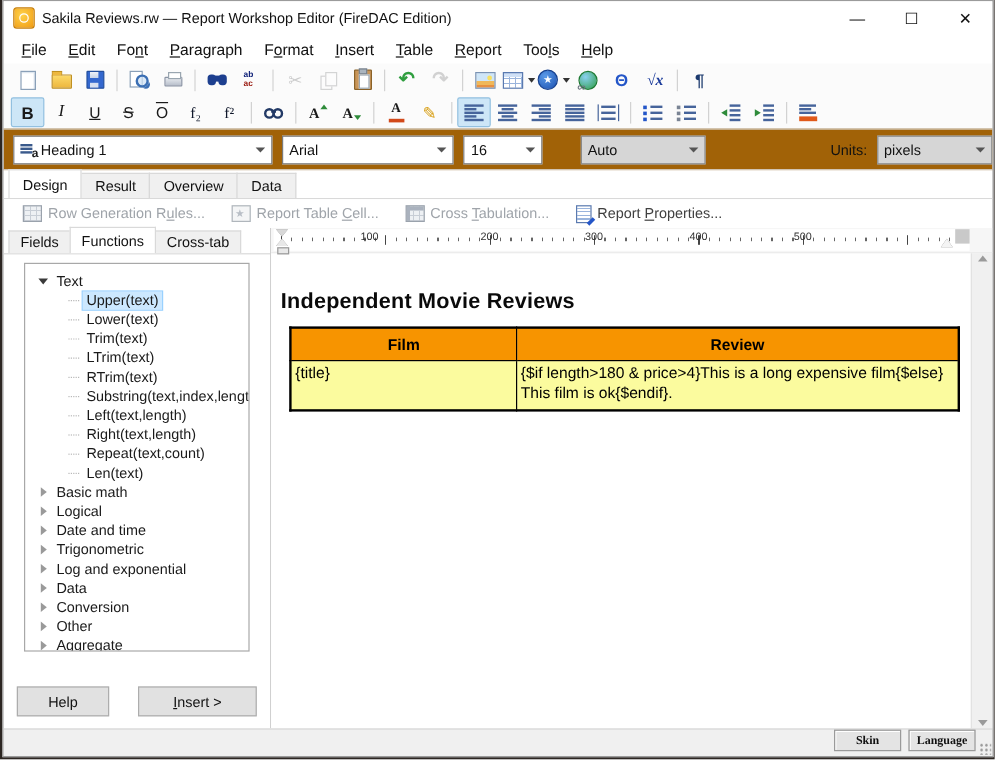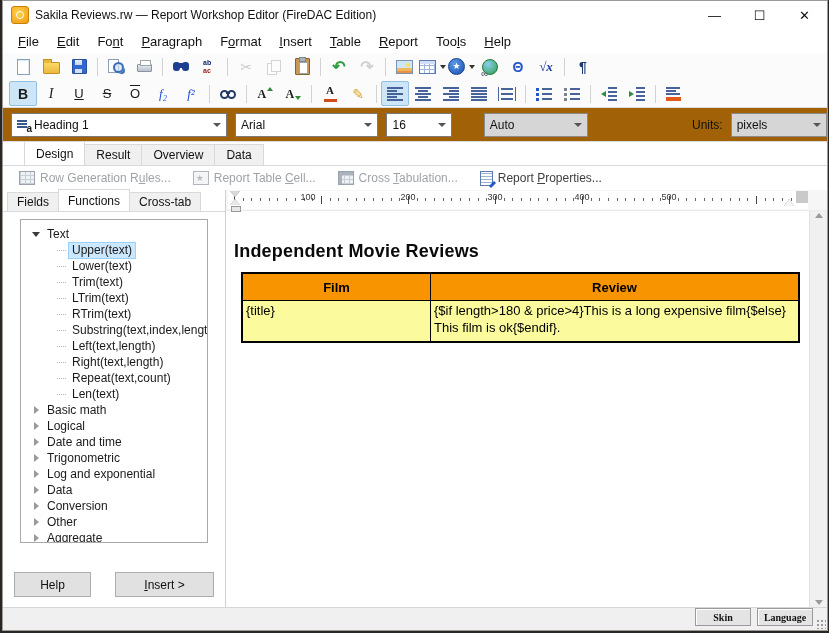--- a/index.html
+++ b/index.html
@@ -65,21 +65,21 @@
   .g-field{color:#2456c8;font-size:14px;font-weight:600}
   .g-formula{color:#1a3a9a;font-style:italic;font-family:"Liberation Serif",serif;font-size:13px;font-weight:600}
   .g-pilcrow{color:#1c3a6e;font-size:14px;font-weight:700}
   .g-highlight{color:#d8a018;font-size:14px}
 
   .t-bold{font-weight:700;font-size:14px;color:#1a1a1a}
   .t-italic{font-style:italic;font-family:"Liberation Serif",serif;font-size:14px;color:#1a1a1a}
   .t-underline{text-decoration:underline;font-size:13px;color:#1a1a1a}
   .t-strike{text-decoration:line-through;font-size:13px;color:#1a1a1a}
   .t-overline{text-decoration:overline;font-size:13px;color:#1a1a1a}
-  .t-sub,.t-sup{font-family:"Liberation Serif",serif;font-style:italic;font-size:13px;color:#1d4ed8}
+  .t-sub,.t-sup{font-family:"Liberation Serif",serif;font-size:13px;color:#0f172a}
   .ic-glasses{width:16px;height:8px;background:linear-gradient(#233a66,#233a66) center 2px/4px 2px no-repeat}
   .ic-glasses::before,.ic-glasses::after{content:"";position:absolute;top:0;width:5px;height:5px;border:2px solid #233a66;border-radius:50%}
   .ic-glasses::before{left:0}.ic-glasses::after{right:0}
   .ic-growfont,.ic-shrinkfont{width:15px;height:14px;font:700 12px/14px "Liberation Serif",serif;color:#1a1a1a}
   .ic-growfont::before,.ic-shrinkfont::before{content:"A"}
   .ic-growfont::after{content:"";position:absolute;right:0;top:0;border-left:3px solid transparent;border-right:3px solid transparent;border-bottom:4px solid #2e8b3a}
   .ic-shrinkfont::after{content:"";position:absolute;right:0;bottom:1px;border-left:3px solid transparent;border-right:3px solid transparent;border-top:4px solid #2e8b3a}
   .ic-fontcolor{width:13px;height:14px;font:700 11px/11px "Liberation Serif",serif;color:#1a1a1a;text-align:center;border-bottom:3px solid #d2491a}
   .ic-fontcolor::before{content:"A"}
   .bars{width:16px;height:14px;background-repeat:no-repeat}
@@ -97,21 +97,21 @@
 
   
   .stylebar{height:33px;background:#a16207;border-top:1px solid #dcdcdc;border-bottom:1px solid #dcdcdc;display:flex;align-items:center;padding-left:8px;gap:8px;flex:0 0 auto}
   .combo{display:flex;align-items:center;height:22px;border:1px solid #7a7a7a;background:#fff;font-size:12px;padding:0 5px;color:#111;position:relative}
   .combo .chev{margin-left:auto;width:0;height:0;border-left:4px solid transparent;border-right:4px solid transparent;border-top:4px solid #555}
   .combo.gray{background:#d6d6d6;border-color:#8a8a8a}
   .style-icon{width:14px;height:12px;margin-right:3px;background-image:linear-gradient(#3a5a8c,#3a5a8c),linear-gradient(#3a5a8c,#3a5a8c),linear-gradient(#3a5a8c,#3a5a8c);background-size:10px 2px,10px 2px,10px 2px;background-position:0 1px,0 4px,0 7px;background-repeat:no-repeat;position:relative}
   .style-icon::after{content:"a";position:absolute;right:-1px;bottom:-3px;font-size:10px;font-weight:700;color:#1a1a1a}
   .units-label{font-size:12px;color:#111;margin-left:96px}
   
-  .viewtabs{height:23px;background:#fff;display:flex;align-items:flex-end;padding-left:21px;border-bottom:1px solid #d9d9d9;flex:0 0 auto}
+  .viewtabs{height:23px;background:#fff;display:flex;align-items:flex-end;padding-left:4px;border-bottom:1px solid #d9d9d9;flex:0 0 auto}
   .tab{height:20px;padding:0 11px;border:1px solid #d9d9d9;border-bottom:none;background:#f0f0f0;display:flex;align-items:center;font-size:12px;color:#111;margin-right:-1px}
   .tab.active{background:#fff;height:23px;position:relative;z-index:2}
   
   .reptoolbar{height:24px;background:#fff;display:flex;align-items:center;padding-left:8px;gap:6px;flex:0 0 auto}
   .repbtn{display:flex;align-items:center;gap:5px;font-size:12px;color:#404040;padding:2px 8px}
   .repbtn u{text-decoration:underline}
   .repbtn.disabled{color:#9fa4aa}
   .ic-rowrules,.ic-crosstab{width:14px;height:12px;border:1px solid #9aa2ac;background:repeating-linear-gradient(0deg,#c8ced6 0 1px,rgba(0,0,0,0) 1px 4px),repeating-linear-gradient(90deg,#c8ced6 0 1px,rgba(0,0,0,0) 1px 5px),#eef1f4}
   .ic-crosstab{background:linear-gradient(#aab2be 0 3px,rgba(0,0,0,0) 3px),linear-gradient(90deg,#aab2be 0 3px,rgba(0,0,0,0) 3px),repeating-linear-gradient(0deg,#c8ced6 0 1px,rgba(0,0,0,0) 1px 4px),repeating-linear-gradient(90deg,#c8ced6 0 1px,rgba(0,0,0,0) 1px 5px),#eef1f4}
   .ic-tablecell{width:14px;height:12px;border:1px solid #b0b6bc;background:#f4f5f6}

